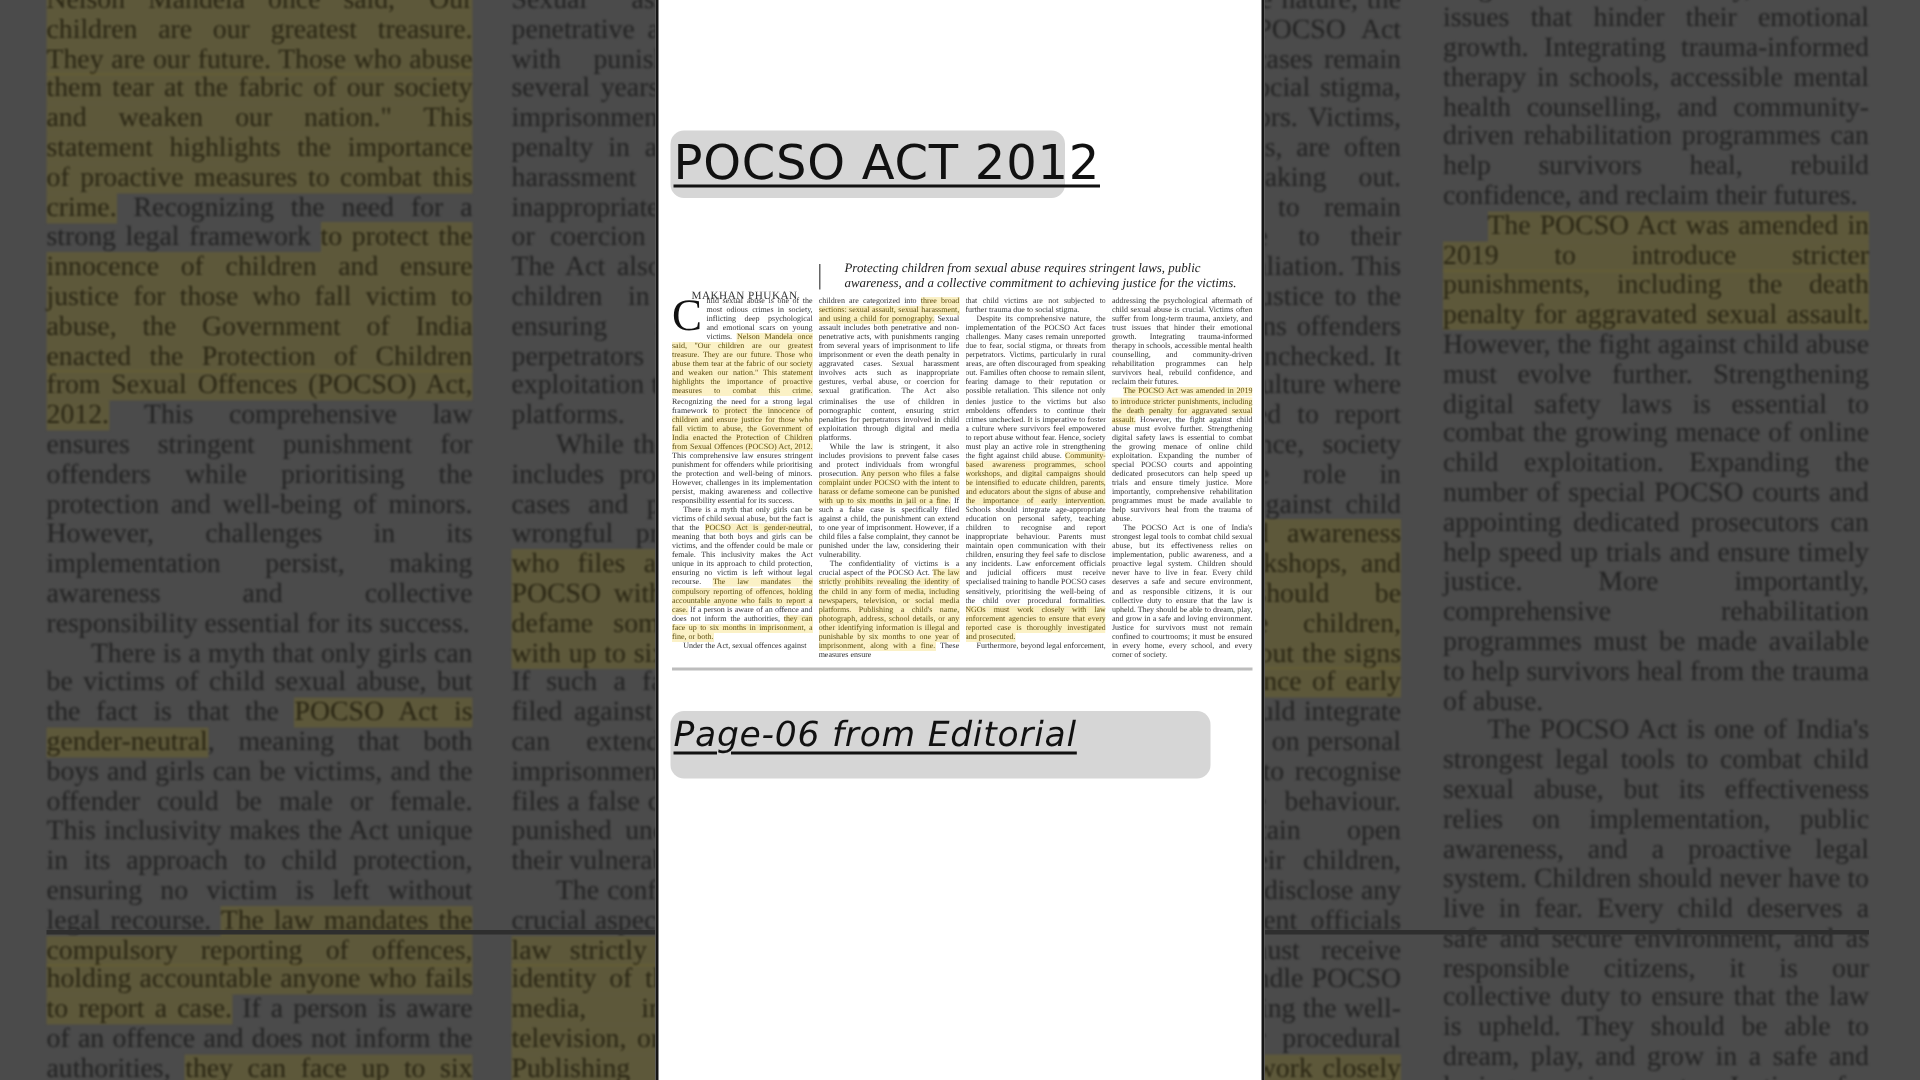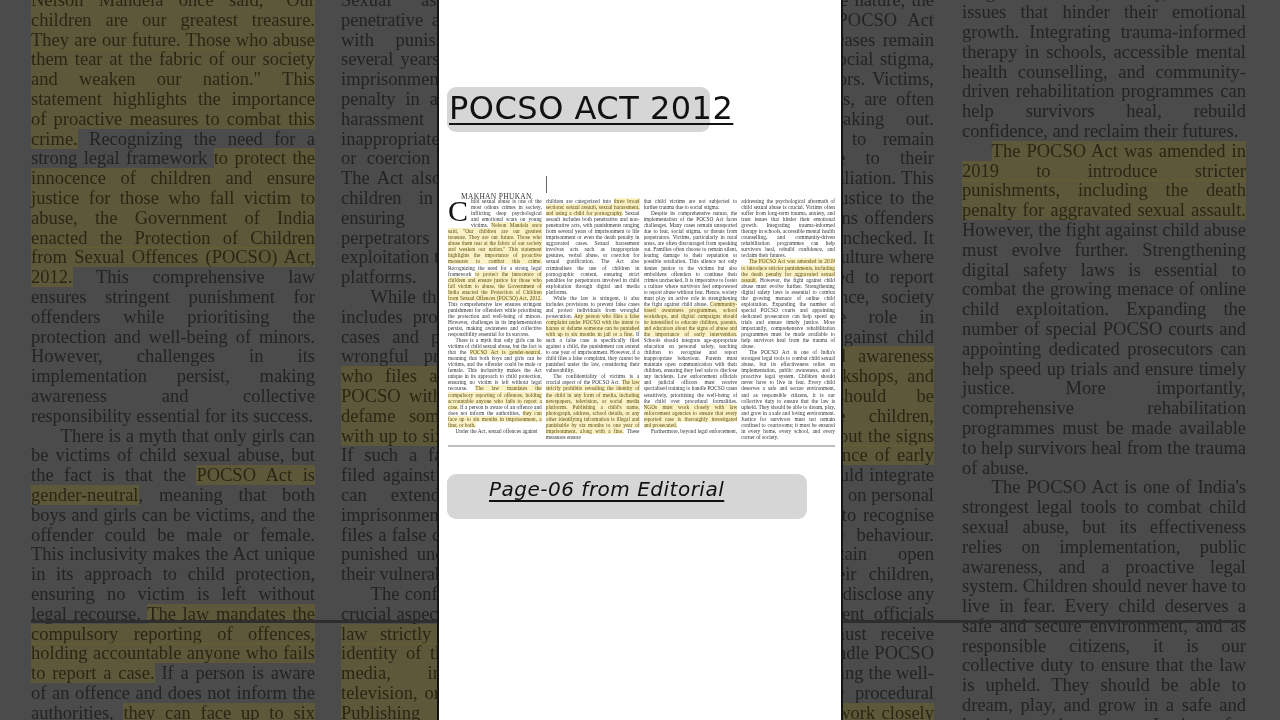--- a/index.html
+++ b/index.html
@@ -101,20 +101,21 @@
 </div>
 
 <div class="card">
 
   <div class="label-box" style="left:8px; top:87px; width:263px; height:45px;"></div>
   <div class="label-text" style="left:10px; top:89px; font-size:32px;">POCSO ACT 2012</div>
 
 
   <div class="byline">MAKHAN PHUKAN</div>
   <div class="byline-divider"></div>
+  <div class="standfirst">Protecting children from sexual abuse requires stringent laws, public awareness, and a collective commitment to achieving justice for the victims.</div>
 
   <div class="article">
     <div class="col">
       <p><span class="dropcap">C</span><span>hild sexual abuse is one of the most odious crimes in society, inflicting deep psychological and emotional scars on young victims. </span><span class="hl">Nelson Mandela once said, "Our children are our greatest treasure. They are our future. Those who abuse them tear at the fabric of our society and weaken our nation." This statement highlights the importance of proactive measures to combat this crime.</span><span> Recognizing the need for a strong legal framework </span><span class="hl">to protect the innocence of children and ensure justice for those who fall victim to abuse, the Government of India enacted the Protection of Children from Sexual Offences (POCSO) Act, 2012.</span><span> This comprehensive law ensures stringent punishment for offenders while prioritising the protection and well-being of minors. However, challenges in its implementation persist, making awareness and collective responsibility essential for its success.</span></p>
       <p class="ind"><span>There is a myth that only girls can be victims of child sexual abuse, but the fact is that the </span><span class="hl">POCSO Act is gender-neutral</span><span>, meaning that both boys and girls can be victims, and the offender could be male or female. This inclusivity makes the Act unique in its approach to child protection, ensuring no victim is left without legal recourse. </span><span class="hl">The law mandates the compulsory reporting of offences, holding accountable anyone who fails to report a case.</span><span> If a person is aware of an offence and does not inform the authorities, </span><span class="hl">they can face up to six months in imprisonment, a fine, or both.</span></p>
       <p class="ind">Under the Act, sexual offences against</p>
     </div>
     <div class="col">
       <p><span>children are categorized into </span><span class="hl">three broad sections: sexual assault, sexual harassment, and using a child for pornography.</span><span> Sexual assault includes both penetrative and non-penetrative acts, with punishments ranging from several years of imprisonment to life imprisonment or even the death penalty in aggravated cases. Sexual harassment involves acts such as inappropriate gestures, verbal abuse, or coercion for sexual gratification. The Act also criminalises the use of children in pornographic content, ensuring strict penalties for perpetrators involved in child exploitation through digital and media platforms.</span></p>
       <p class="ind"><span>While the law is stringent, it also includes provisions to prevent false cases and protect individuals from wrongful prosecution. </span><span class="hl">Any person who files a false complaint under POCSO with the intent to harass or defame someone can be punished with up to six months in jail or a fine.</span><span> If such a false case is specifically filed against a child, the punishment can extend to one year of imprisonment. However, if a child files a false complaint, they cannot be punished under the law, considering their vulnerability.</span></p>
@@ -127,14 +128,14 @@
     </div>
     <div class="col">
       <p>addressing the psychological aftermath of child sexual abuse is crucial. Victims often suffer from long-term trauma, anxiety, and trust issues that hinder their emotional growth. Integrating trauma-informed therapy in schools, accessible mental health counselling, and community-driven rehabilitation programmes can help survivors heal, rebuild confidence, and reclaim their futures.</p>
       <p class="ind"><span class="hl">The POCSO Act was amended in 2019 to introduce stricter punishments, including the death penalty for aggravated sexual assault.</span><span> However, the fight against child abuse must evolve further. Strengthening digital safety laws is essential to combat the growing menace of online child exploitation. Expanding the number of special POCSO courts and appointing dedicated prosecutors can help speed up trials and ensure timely justice. More importantly, comprehensive rehabilitation programmes must be made available to help survivors heal from the trauma of abuse.</span></p>
       <p class="ind">The POCSO Act is one of India's strongest legal tools to combat child sexual abuse, but its effectiveness relies on implementation, public awareness, and a proactive legal system. Children should never have to live in fear. Every child deserves a safe and secure environment, and as responsible citizens, it is our collective duty to ensure that the law is upheld. They should be able to dream, play, and grow in a safe and loving environment. Justice for survivors must not remain confined to courtrooms; it must be ensured in every home, every school, and every corner of society.</p>
     </div>
   </div>
   <div class="article-rule"></div>
 
   <div class="label-box" style="left:8px; top:474px; width:360px; height:45px;"></div>
-  <div class="label-text" style="left:10px; top:477px; font-size:20px; font-style:italic;margin-left:40px;">Page-06 from Editorial</div>
+  <div class="label-text" style="left:10px; top:477px; font-size:23px; font-style:italic;">Page-06 from Editorial</div>
 </div>
 
 </body></html>

